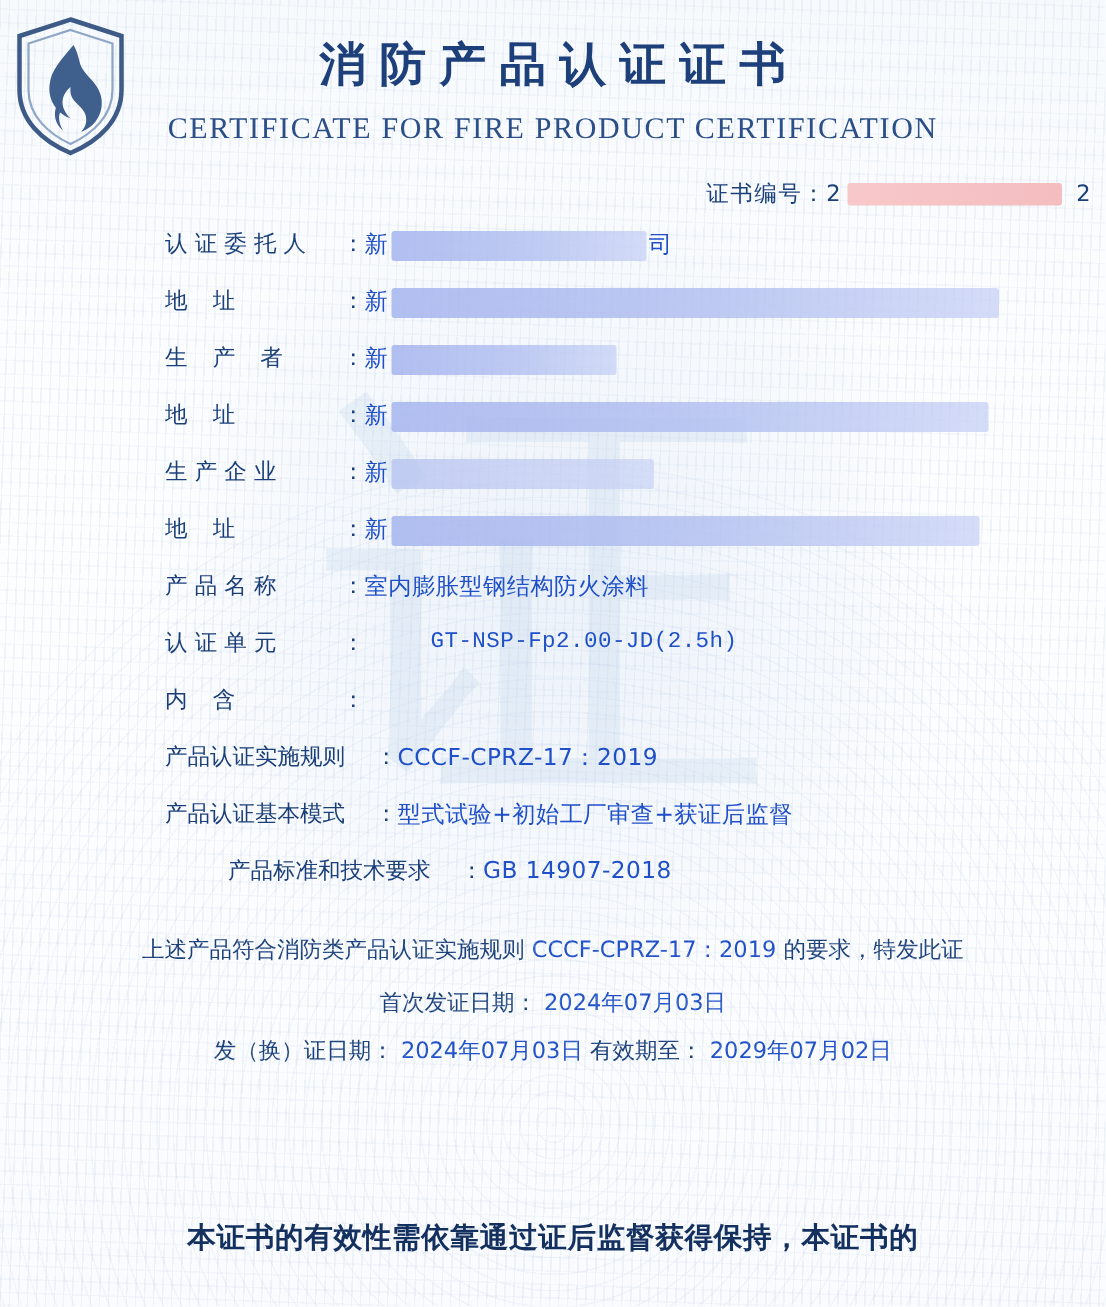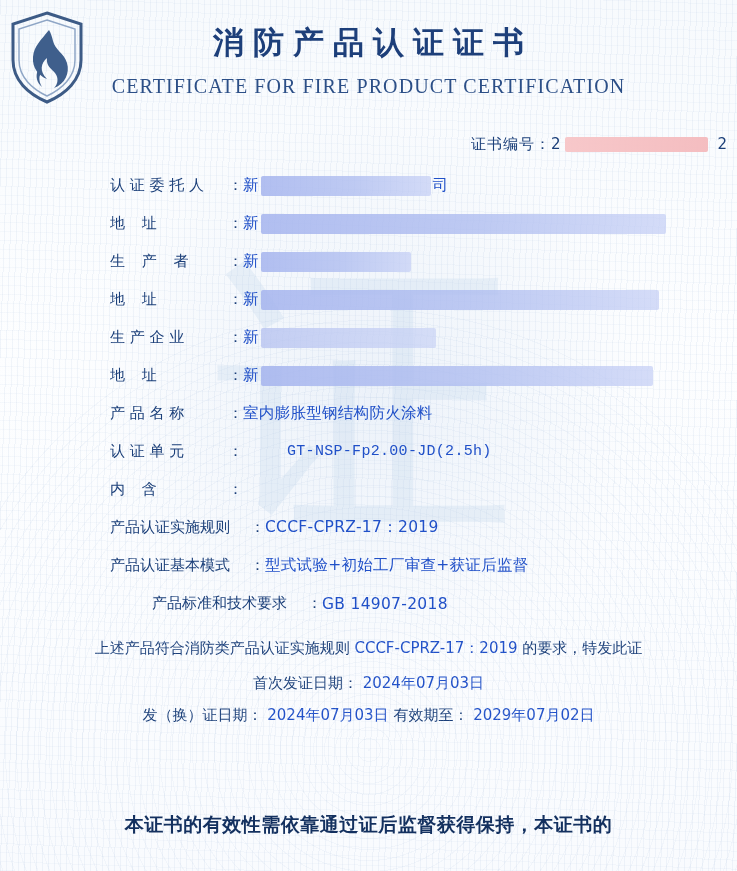--- a/index.html
+++ b/index.html
@@ -84,21 +84,21 @@
   .title-en {
     margin-top: 11px;
     font-family: "Liberation Serif", serif;
     font-size: 20px;
     letter-spacing: 1.1px;
     color: #2c4f87;
   }
 
   .cert-no {
     position: relative;
-    margin-top: 37px;
+    margin-top: 22px;
     padding-right: 10px;
     text-align: right;
     font-size: 15px;
     color: #1b3f79;
     font-family: "DejaVu Sans", "Liberation Sans", sans-serif;
   }
   .cert-no .label { letter-spacing: 1px; }
   .cert-no .redacted-no {
     display: inline-block;
     vertical-align: middle;
@@ -117,21 +117,21 @@
     border-radius: 2px;
   }
 
   .body {
     position: relative;
     margin-top: 14px;
     padding: 0 22px 0 110px;
   }
   .row {
     display: flex;
-    align-items: center;
+    align-items: flex-start;
     min-height: 35px;
     margin-bottom: 3px;
   }
   .row .lbl {
     flex: 0 0 118px;
     font-size: 15px;
     color: #1b3f79;
     font-family: "DejaVu Sans", "Liberation Sans", sans-serif;
     white-space: nowrap;
   }

